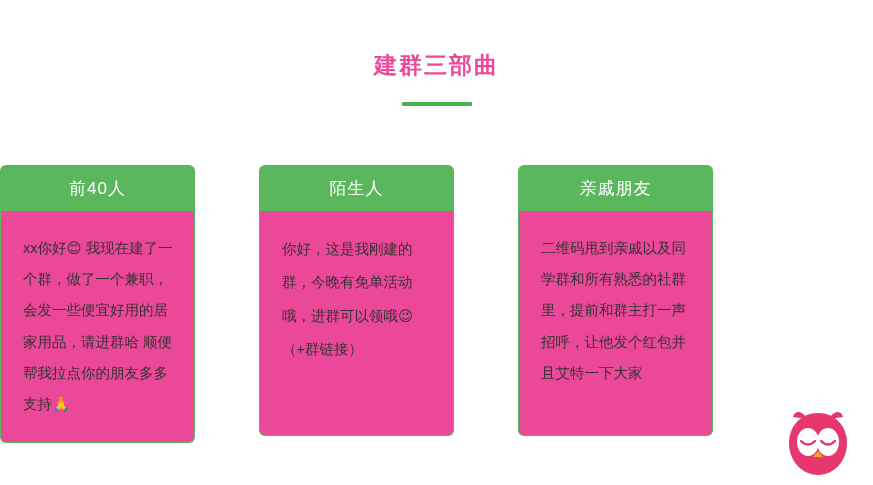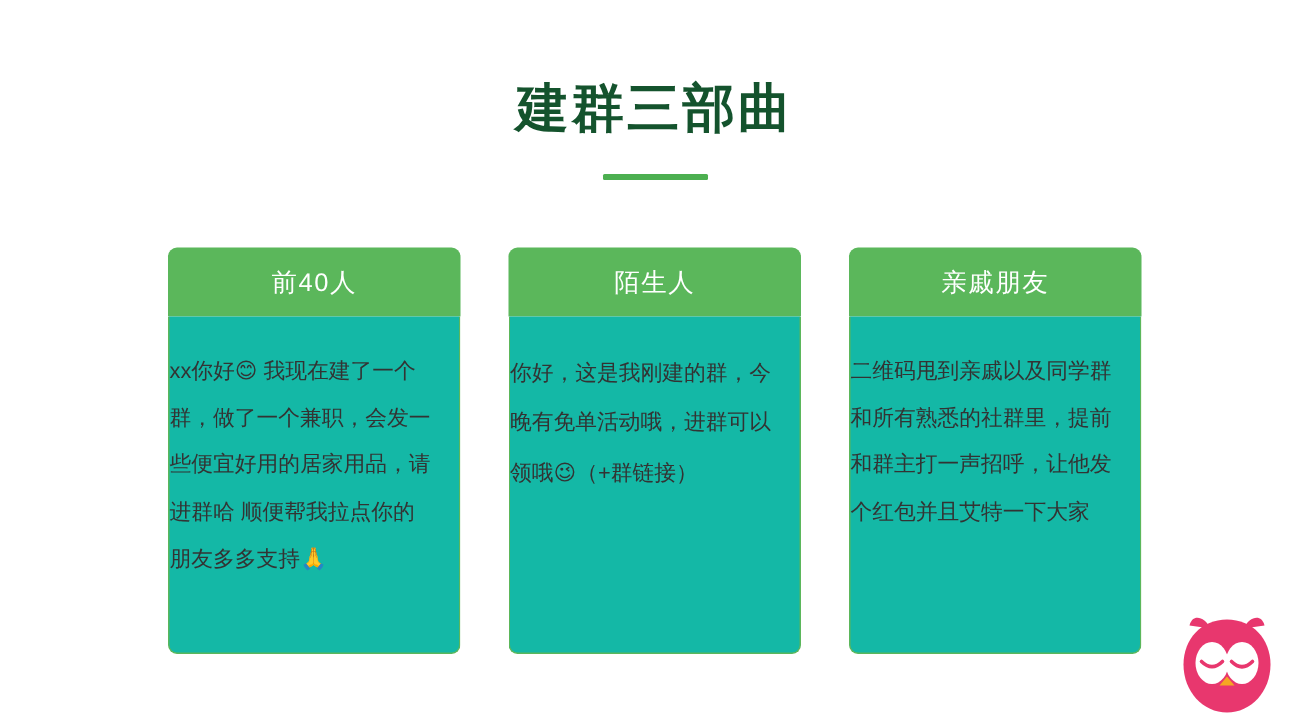--- a/index.html
+++ b/index.html
@@ -17,65 +17,65 @@
   .page {
     width: 873px;
     height: 485px;
     position: relative;
   }
   .title-block {
     text-align: center;
     padding-top: 52px;
   }
   .main-title {
-    font-size: 35px;
+    font-size: 23px;
     font-weight: bold;
-    color: #14532d;
+    color: #ec4899;
     letter-spacing: 2px;
     line-height: 1.2;
   }
   .title-underline {
     width: 70px;
     height: 4px;
     background: #4CAF50;
     margin: 22px auto 0 auto;
     border-radius: 1px;
   }
   .cards {
     position: absolute;
     top: 165px;
     left: 0;
     width: 873px;
     display: flex;
-    justify-content: center;
-    gap: 32px;
+    justify-content: flex-start;
+    gap: 64px;
   }
   .card {
     width: 195px;
     position: relative;
   }
   .card-header {
     background: #5BB75B;
     color: #ffffff;
     font-size: 17px;
     text-align: center;
     padding: 12px 0 11px 0;
     border-top-left-radius: 6px;
     border-top-right-radius: 6px;
     letter-spacing: 1px;
   }
   .card-body {
     border: 1.5px solid #5BB75B;
     border-top: none;
     border-bottom-left-radius: 6px;
     border-bottom-right-radius: 6px;
-    padding: 22px 16px 22px 0;
+    padding: 22px 16px 22px 22px;
     min-height: 225px;
     box-sizing: border-box;
-    background: #14b8a6;
+    background: #ec4899;
   }
   .card-body p {
     margin: 0;
     font-size: 14.5px;
     color: #333333;
     line-height: 2.15;
     word-break: break-all;
   }
   .card--2 .card-body,
   .card--3 .card-body {

